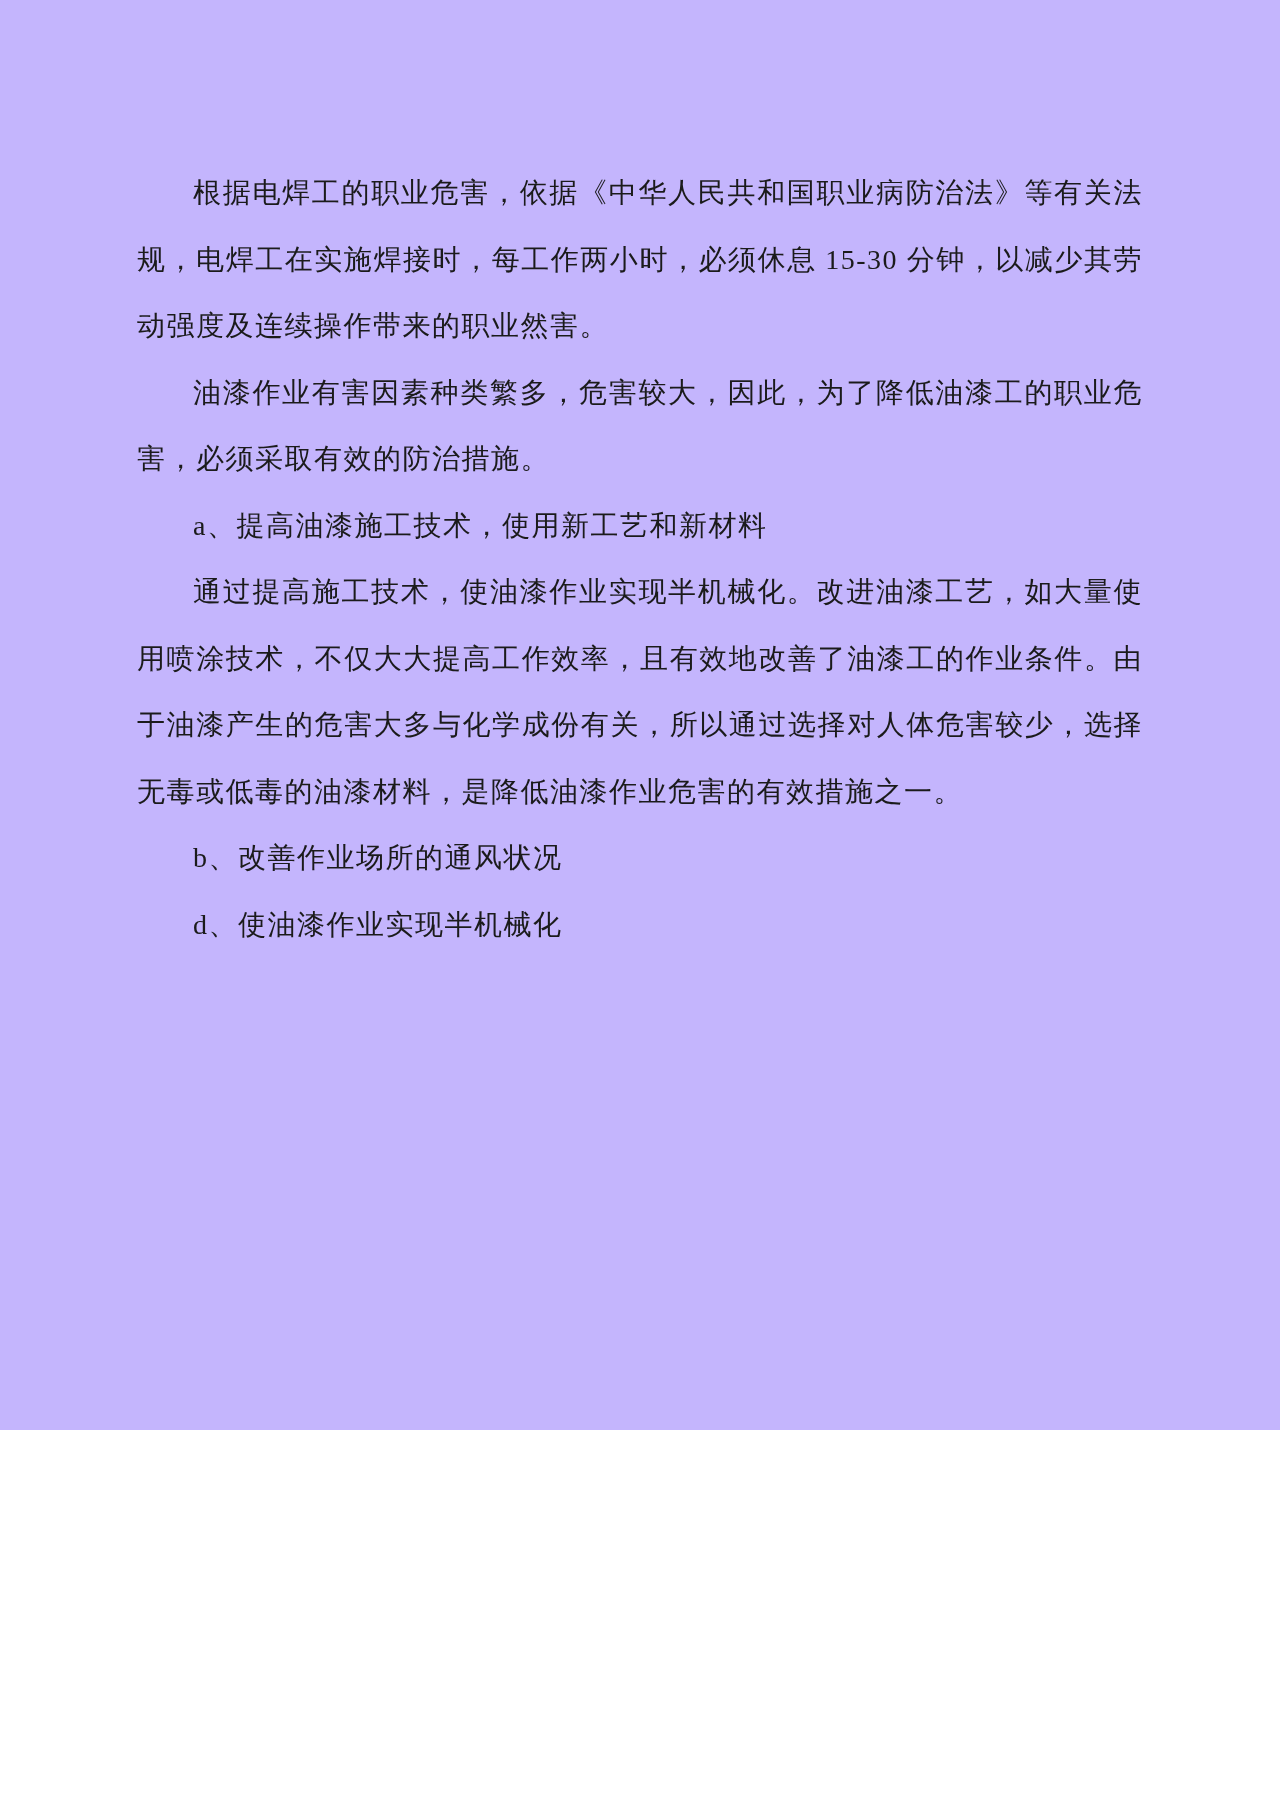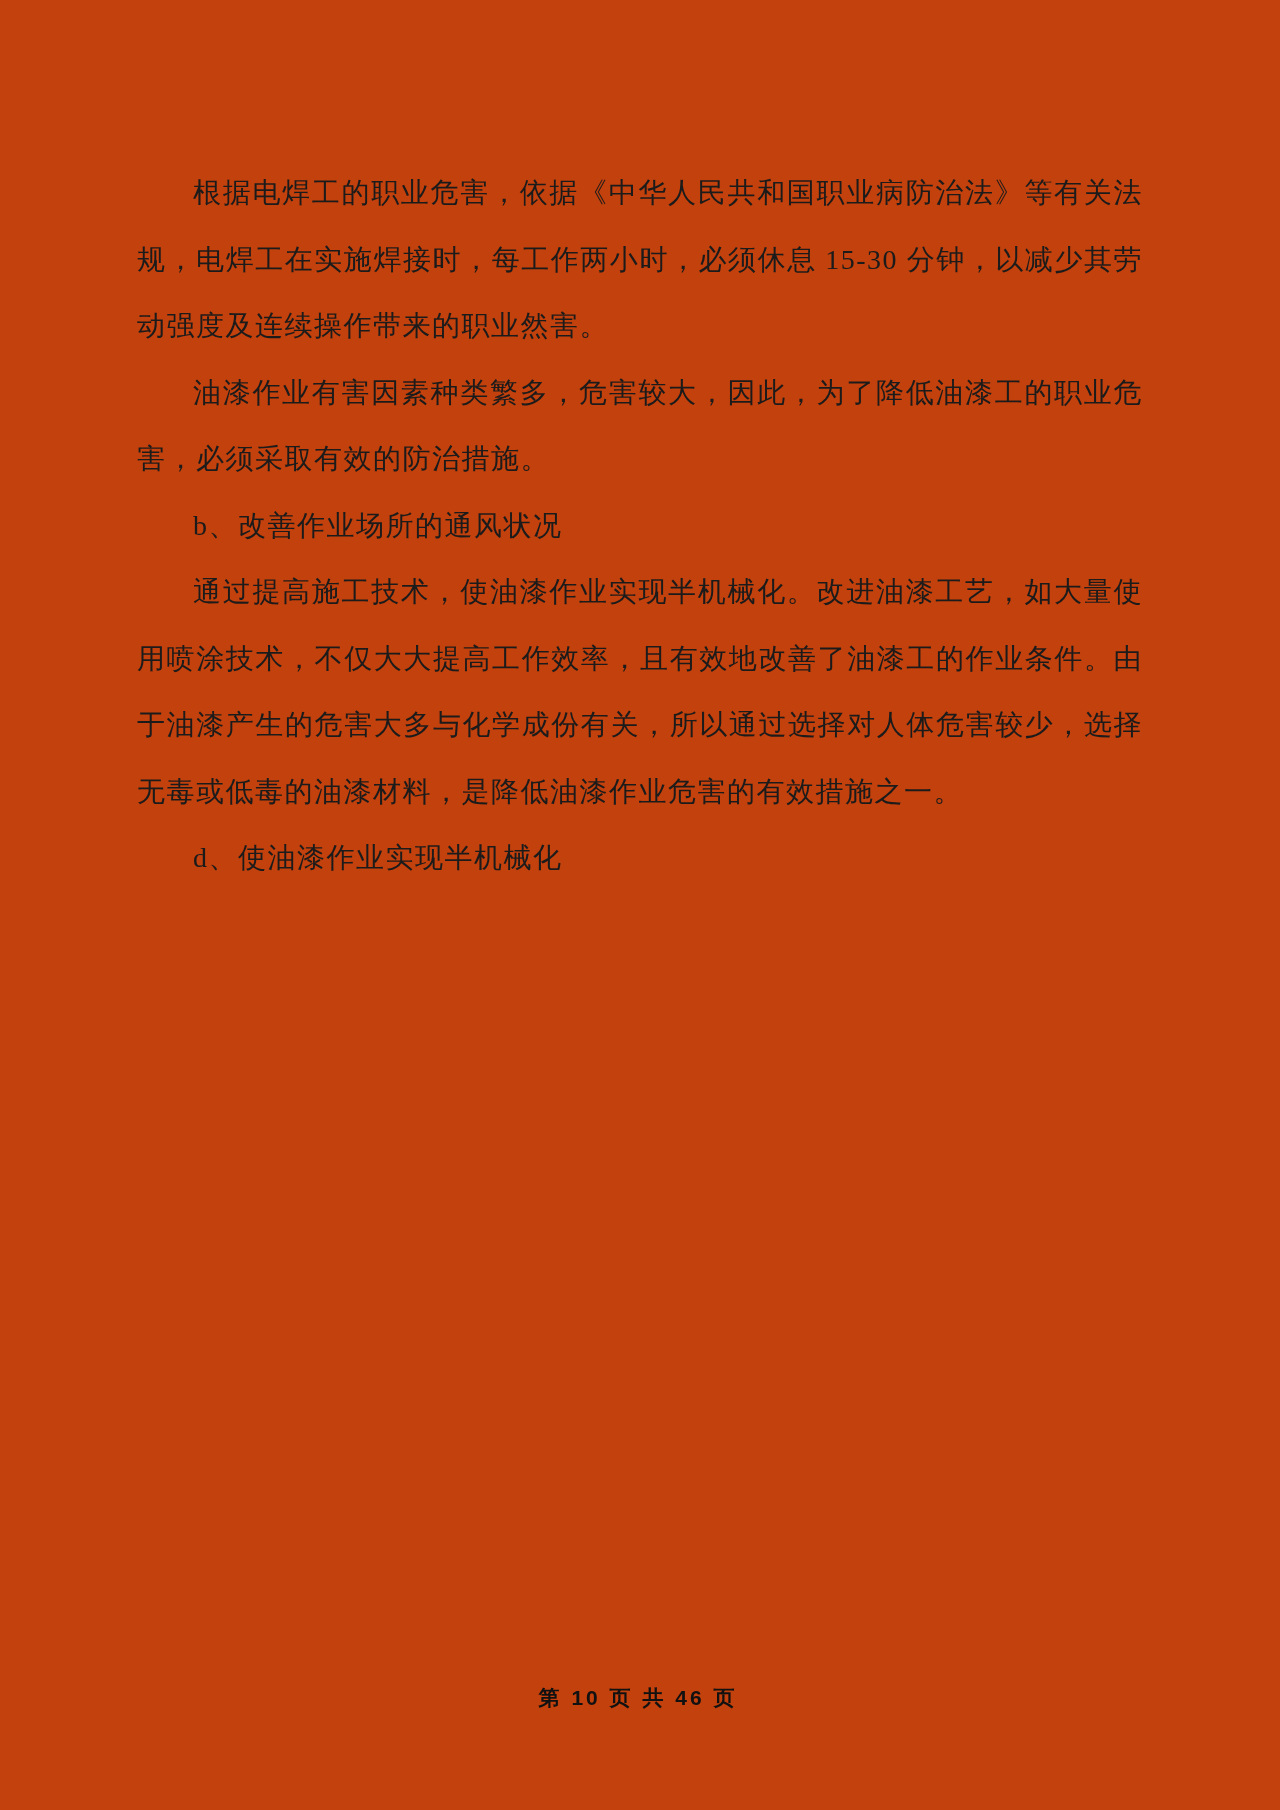--- a/index.html
+++ b/index.html
@@ -3,22 +3,22 @@
 <meta charset="utf-8">
 <style>
   html, body {
     margin: 0;
     padding: 0;
     background: #ffffff;
   }
   .page {
     position: relative;
     width: 1280px;
-    height: 1810px;
-    background: #c2410c;
+    height: 1430px;
+    background: #c4b5fd;
     overflow: hidden;
     font-family: "Liberation Serif", "DejaVu Serif", serif;
     color: #1b1b1b;
   }
   .content {
     position: absolute;
     left: 137px;
     top: 160px;
     width: 1006px;
   }
@@ -49,22 +49,23 @@
   }
 </style>
 </head>
 <body>
 
 <div class="page">
 
   <main class="content">
     <p class="para">根据电焊工的职业危害，依据《中华人民共和国职业病防治法》等有关法规，电焊工在实施焊接时，每工作两小时，必须休息 15-30 分钟，以减少其劳动强度及连续操作带来的职业然害。</p>
     <p class="para">油漆作业有害因素种类繁多，危害较大，因此，为了降低油漆工的职业危害，必须采取有效的防治措施。</p>
+    <p class="para">a、提高油漆施工技术，使用新工艺和新材料</p>
+    <p class="para">通过提高施工技术，使油漆作业实现半机械化。改进油漆工艺，如大量使用喷涂技术，不仅大大提高工作效率，且有效地改善了油漆工的作业条件。由于油漆产生的危害大多与化学成份有关，所以通过选择对人体危害较少，选择无毒或低毒的油漆材料，是降低油漆作业危害的有效措施之一。</p>
     <p class="para">b、改善作业场所的通风状况</p>
-    <p class="para">通过提高施工技术，使油漆作业实现半机械化。改进油漆工艺，如大量使用喷涂技术，不仅大大提高工作效率，且有效地改善了油漆工的作业条件。由于油漆产生的危害大多与化学成份有关，所以通过选择对人体危害较少，选择无毒或低毒的油漆材料，是降低油漆作业危害的有效措施之一。</p>
     <p class="para">d、使油漆作业实现半机械化</p>
   </main>
 
   <footer class="footer">
     <span class="page-label">第 10 页 共 46 页</span>
   </footer>
 
 </div>
 
 </body></html>

